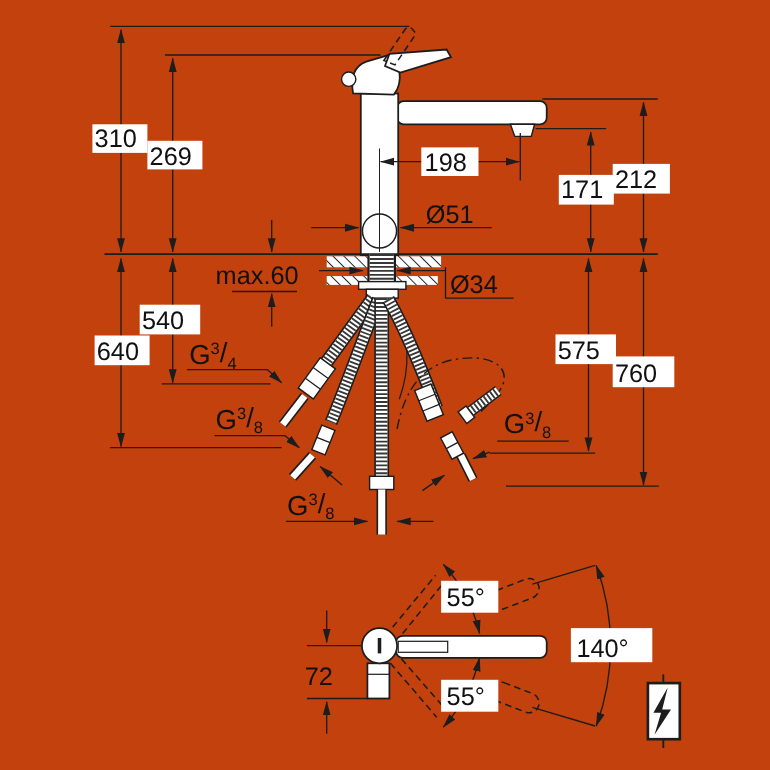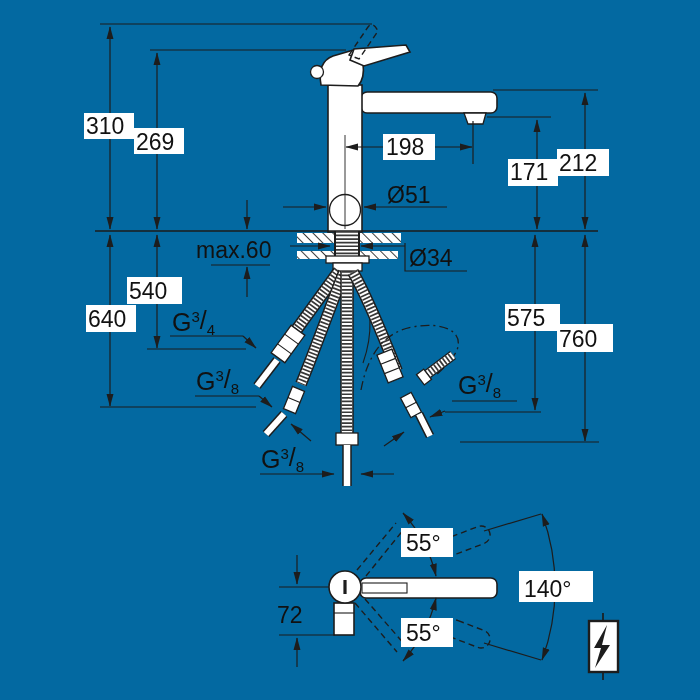--- a/index.html
+++ b/index.html
@@ -1,16 +1,16 @@
 <!DOCTYPE html>
 <html><head>
 <meta charset="utf-8">
 <style>
   html,body{margin:0;padding:0;background:#ffffff;}
-  .canvas{position:relative;width:700px;height:700px;background:#0369a1;overflow:hidden;
+  .canvas{position:relative;width:700px;height:700px;background:#c2410c;overflow:hidden;
           font-family:"Liberation Sans", sans-serif;}
   svg{display:block;}
   .ln   {stroke:#1d1d1d;stroke-width:1.7;fill:none;stroke-linecap:butt;}
   .thin {stroke:#1d1d1d;stroke-width:1.1;fill:none;}
   .dim  {stroke:#1d1d1d;stroke-width:1.2;fill:none;}
   .cl   {stroke:#1d1d1d;stroke-width:0.9;fill:none;}
   .dash {stroke:#1d1d1d;stroke-width:1.4;fill:none;stroke-dasharray:6 4;}
   .dashdot{stroke:#1d1d1d;stroke-width:1.3;fill:none;stroke-dasharray:9 4 2 4;}
   .wfill{fill:#ffffff;stroke:#1d1d1d;stroke-width:1.6;}
   .wfill2{fill:#ffffff;stroke:#1d1d1d;stroke-width:1.3;}

